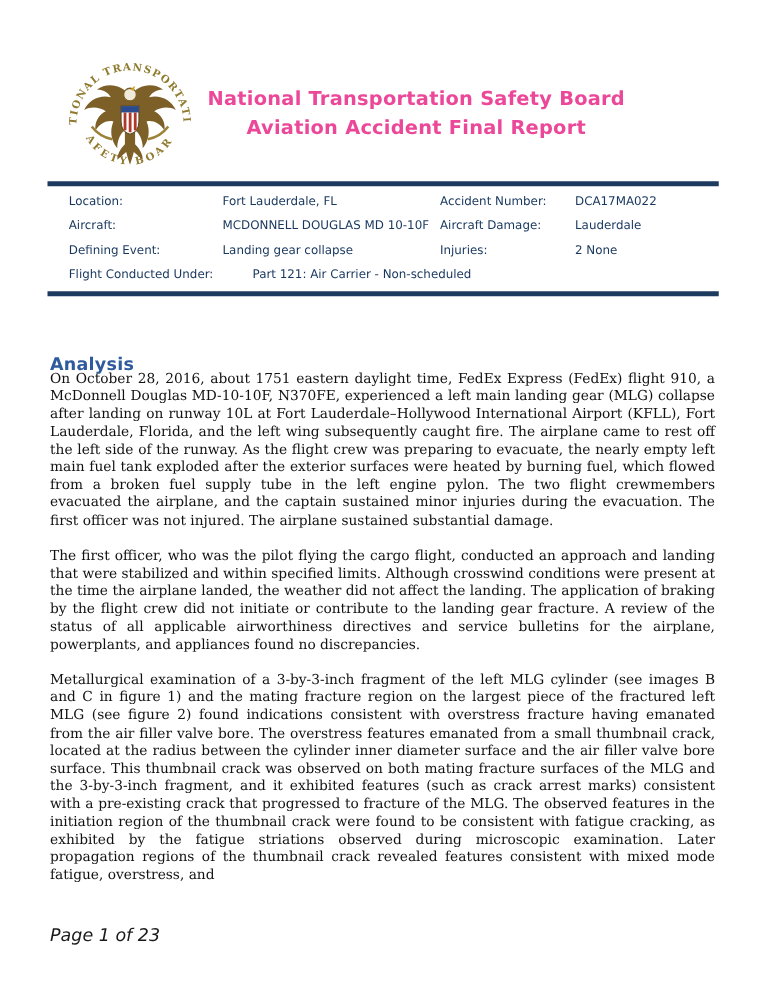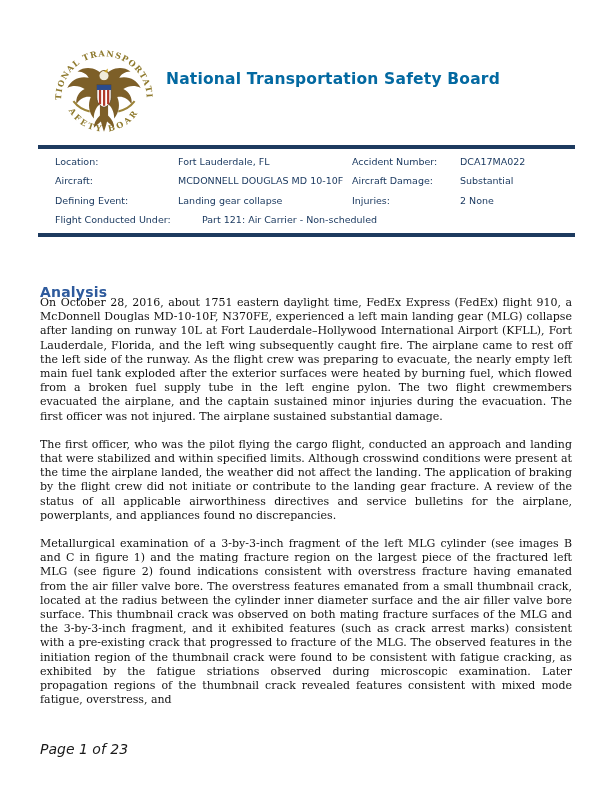--- a/index.html
+++ b/index.html
@@ -6,21 +6,21 @@
   .page{
     position:relative;width:612px;height:792px;background:#ffffff;
     margin:0 auto;overflow:hidden;
     font-family:"DejaVu Sans","Liberation Sans",sans-serif;
   }
 
   
   .seal{position:absolute;left:53px;top:40px;width:102px;height:102px;}
   .title-block{
     position:absolute;left:150px;top:68px;width:366px;
-    text-align:center;color:#0369a1;font-weight:bold;
+    text-align:center;color:#ec4899;font-weight:bold;
     font-size:15.5px;line-height:23px;letter-spacing:.2px;
   }
 
   
   .info-table{position:absolute;left:38px;top:145px;width:537px;}
   .info-table .bar{height:4px;background:#1d3a5f;}
   .info-table .rows{padding:3px 0 4px 0;}
   .info-row{
     display:grid;
     grid-template-columns:123px 174px 108px 1fr;
@@ -92,36 +92,37 @@
         <rect x="43" y="44" width="14" height="5" fill="#2a4b8d"></rect>
         <rect x="45" y="49" width="2.2" height="14" fill="#b03a2a"></rect>
         <rect x="49" y="49" width="2.2" height="15.5" fill="#b03a2a"></rect>
         <rect x="53" y="49" width="2.2" height="14" fill="#b03a2a"></rect>
       </g>
     </g>
   </svg>
 
   <div class="title-block">
     <div>National Transportation Safety Board</div>
+    <div>Aviation Accident Final Report</div>
   </div>
 
   <section class="info-table">
     <div class="bar"></div>
     <div class="rows">
       <div class="info-row">
         <span class="lbl">Location:</span>
         <span class="val">Fort Lauderdale, FL</span>
         <span class="lbl">Accident Number:</span>
         <span class="val">DCA17MA022</span>
       </div>
       <div class="info-row">
         <span class="lbl">Aircraft:</span>
         <span class="val">MCDONNELL DOUGLAS MD 10-10F</span>
         <span class="lbl">Aircraft Damage:</span>
-        <span class="val">Substantial</span>
+        <span class="val">Lauderdale</span>
       </div>
       <div class="info-row">
         <span class="lbl">Defining Event:</span>
         <span class="val">Landing gear collapse</span>
         <span class="lbl">Injuries:</span>
         <span class="val">2 None</span>
       </div>
       <div class="info-row">
         <span class="lbl">Flight Conducted Under:</span>
         <span class="val span-rest">Part 121: Air Carrier - Non-scheduled</span>

